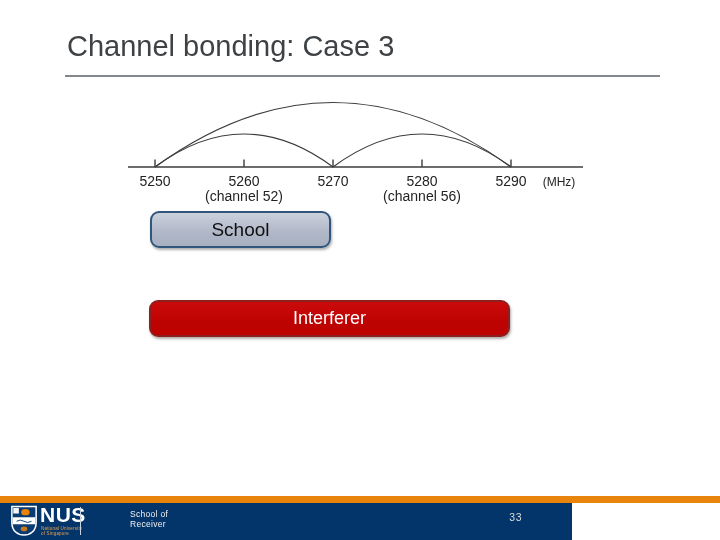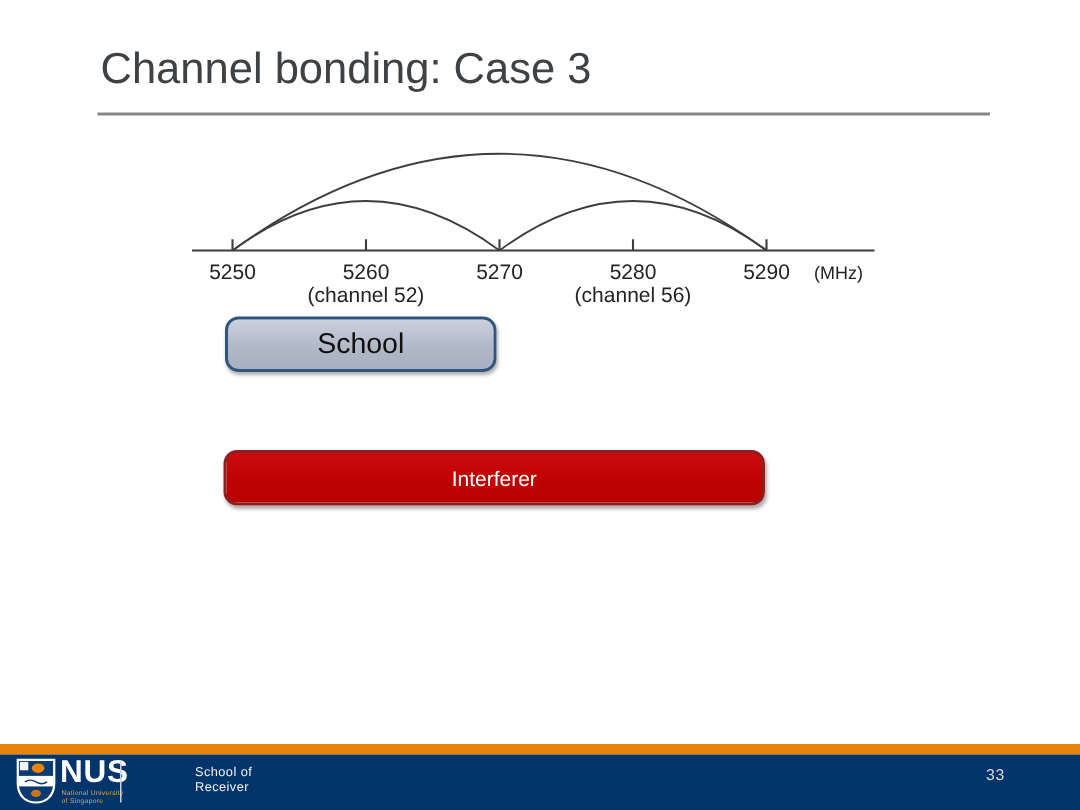--- a/index.html
+++ b/index.html
@@ -78,34 +78,34 @@
     background: linear-gradient(180deg, #f19212 0%, var(--receiver_fill, #ec8800) 60%);
     border: 2.5px solid var(--receiver_border, #dd7e02);
     color: #fff7ea;
     font-size: 18px;
   }
   .bar-interferer {
     left: 149px; top: 300px; width: 361px; height: 37px;
     background: linear-gradient(180deg, #cb0b0b 0%, var(--interferer_fill, #bd0202) 60%);
     border: 2.5px solid var(--interferer_border, #8e1f1f);
     color: #ffffff;
-    font-size: 14px;
+    font-size: 18px;
   }
 
   
   .footer-strip {
     position: absolute;
     left: 0; top: 496px;
     width: 720px; height: 7px;
     background: var(--footer_orange, #e8830c);
   }
   .footer {
     position: absolute;
     left: 0; top: 503px;
-    width: 720px; height: 37px;
+    width: 572px; height: 37px;
     background: var(--footer_navy, #03356b);
   }
   .crest {
     position: absolute;
     left: 10px; top: 2px;
     width: 28px; height: 32px;
   }
   .wordmark {
     position: absolute;
     left: 40px; top: 1px;

